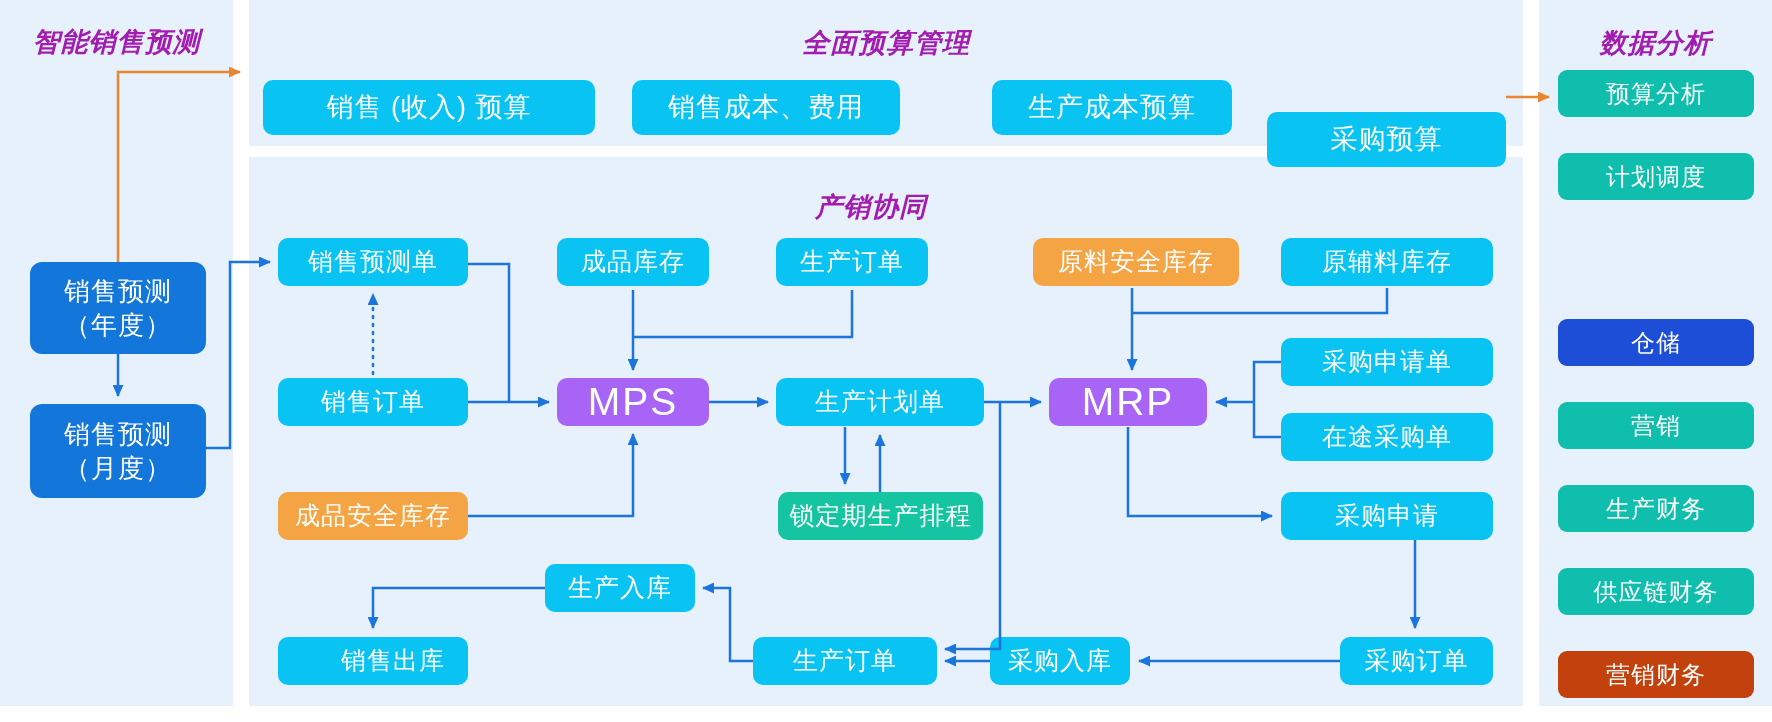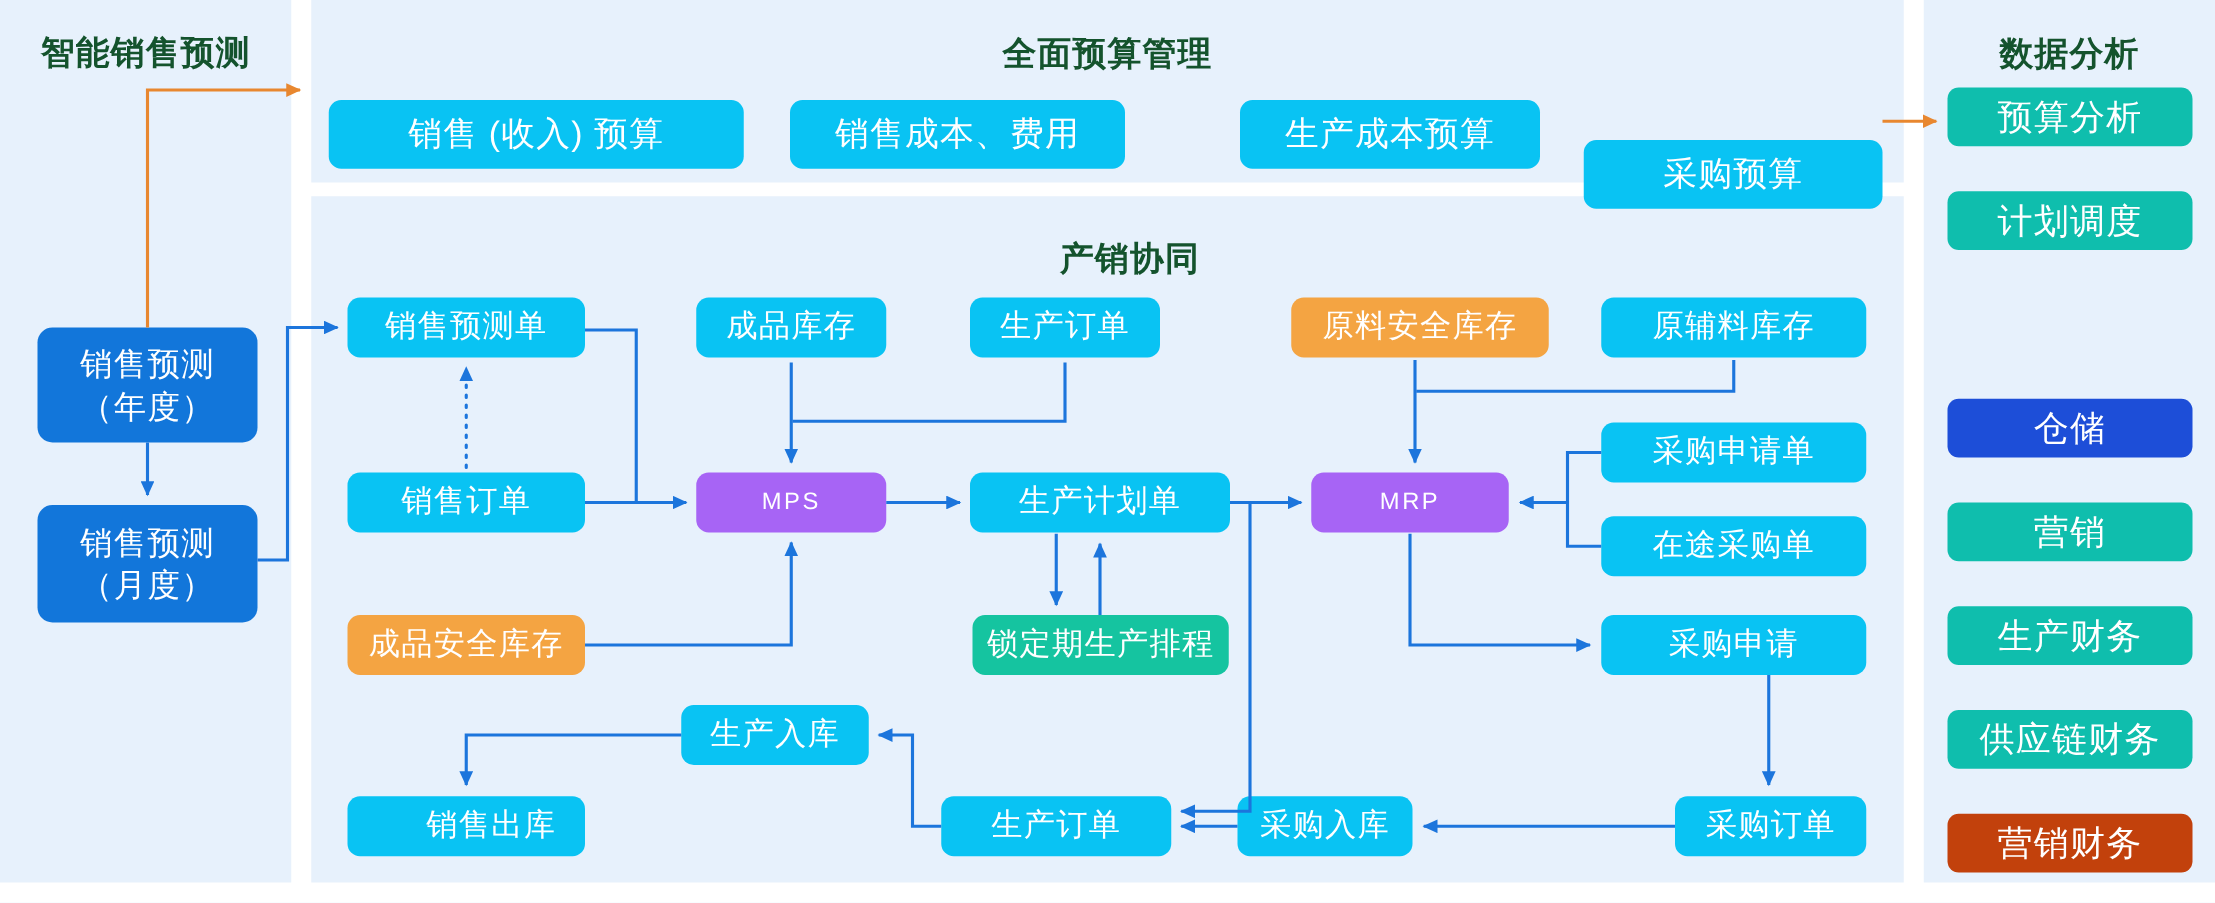--- a/index.html
+++ b/index.html
@@ -1,41 +1,41 @@
 <!DOCTYPE html>
 <html><head>
 <meta charset="utf-8">
 <style>
   html,body{margin:0;padding:0;}
   body{font-family:"Liberation Sans","DejaVu Sans",sans-serif;background:#ffffff;}
   #canvas{position:relative;width:1772px;height:722px;background:#ffffff;overflow:hidden;}
   .panel{position:absolute;background:#E7F1FC;}
-  .heading{position:absolute;color:#14532d;font-weight:bold;font-size:27px;text-align:center;letter-spacing:1px;}
+  .heading{position:absolute;color:#a21caf;font-weight:bold;font-size:27px;text-align:center;letter-spacing:1px;font-style:italic;}
   .node{position:absolute;display:flex;align-items:center;justify-content:center;
         color:#ffffff;border-radius:10px;box-sizing:border-box;text-align:center;
         font-size:25px;letter-spacing:1px;line-height:1.25;}
   .budget-node{font-size:27px;}
   .left-node{flex-direction:column;border-radius:12px;font-size:26px;line-height:34px;}
-  .right-node{font-size:28px;border-radius:9px;}
-  .hub{font-size:19px;letter-spacing:2px;}
+  .right-node{font-size:24px;border-radius:9px;}
+  .hub{font-size:39px;letter-spacing:2px;}
   svg.wires{position:absolute;left:0;top:0;pointer-events:none;}
 </style>
 </head>
 <body>
 
 <div id="canvas">
 
   <div class="panel" style="left:0;top:0;width:233px;height:706px;"></div>
   <div class="panel" style="left:249px;top:0;width:1274px;height:146px;"></div>
   <div class="panel" style="left:249px;top:157px;width:1274px;height:549px;"></div>
   <div class="panel" style="left:1539px;top:0;width:233px;height:706px;"></div>
 
   <div class="heading" style="left:0;top:24px;width:233px;">智能销售预测</div>
   <div class="heading" style="left:249px;top:25px;width:1274px;">全面预算管理</div>
-  <div class="heading" style="left:267px;top:189px;width:1274px;">产销协同</div>
+  <div class="heading" style="left:234px;top:189px;width:1274px;">产销协同</div>
   <div class="heading" style="left:1539px;top:25px;width:233px;">数据分析</div>
 
   <div class="node left-node" style="left: 30px; top: 262px; width: 176px; height: 92px; background: rgb(18, 118, 218);">
     <span>销售预测</span>
     <span>（年度）</span>
   </div>
   <div class="node left-node" style="left: 30px; top: 404px; width: 176px; height: 94px; background: rgb(18, 118, 218);">
     <span>销售预测</span>
     <span>（月度）</span>
   </div>

